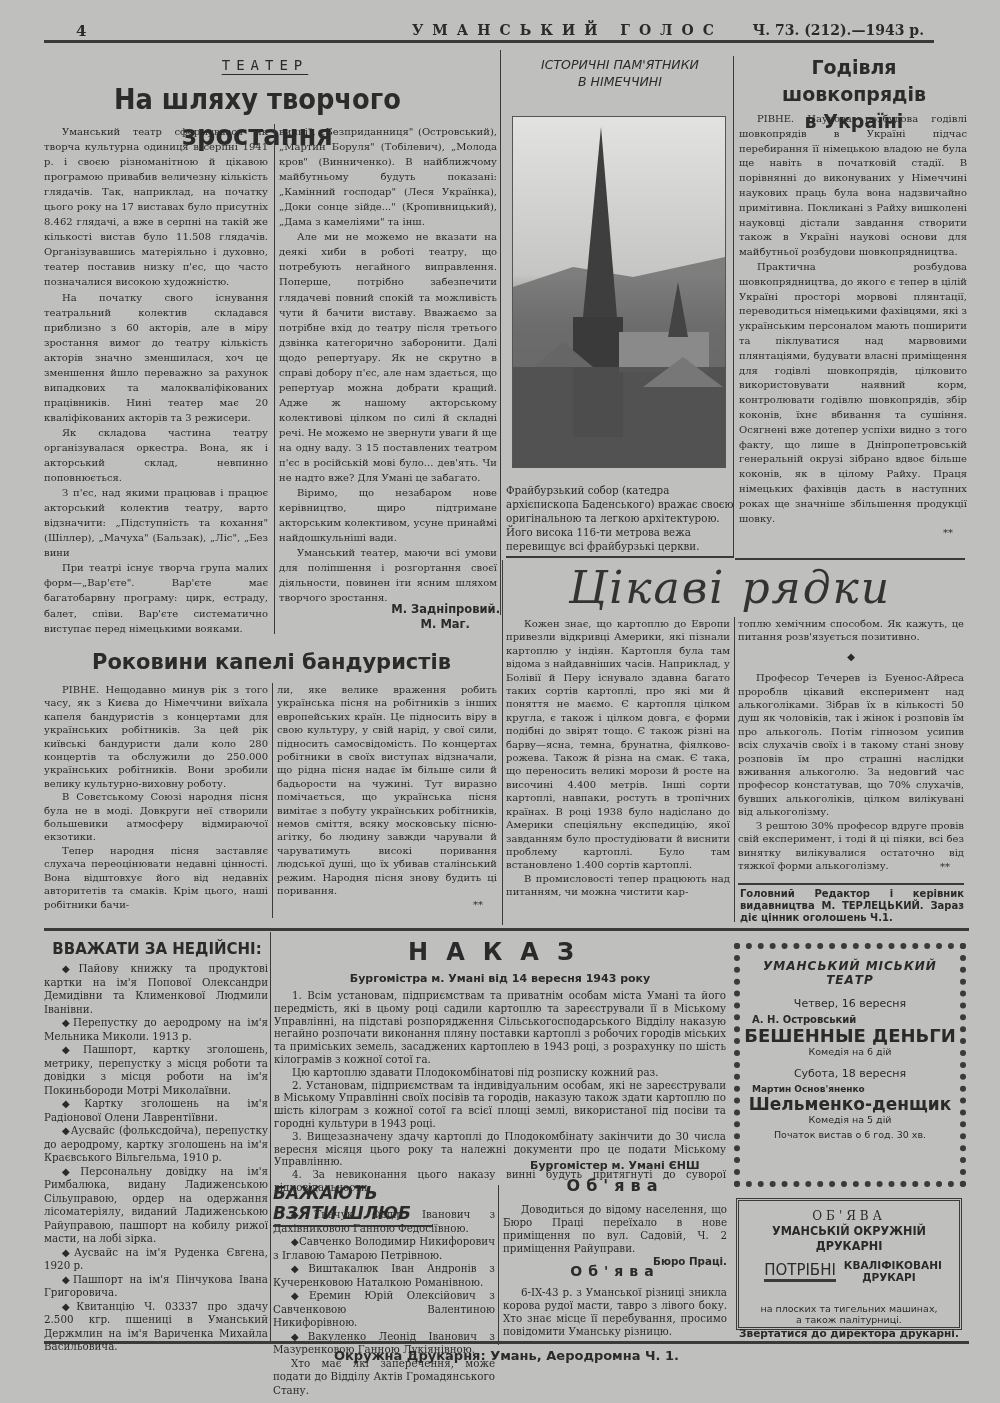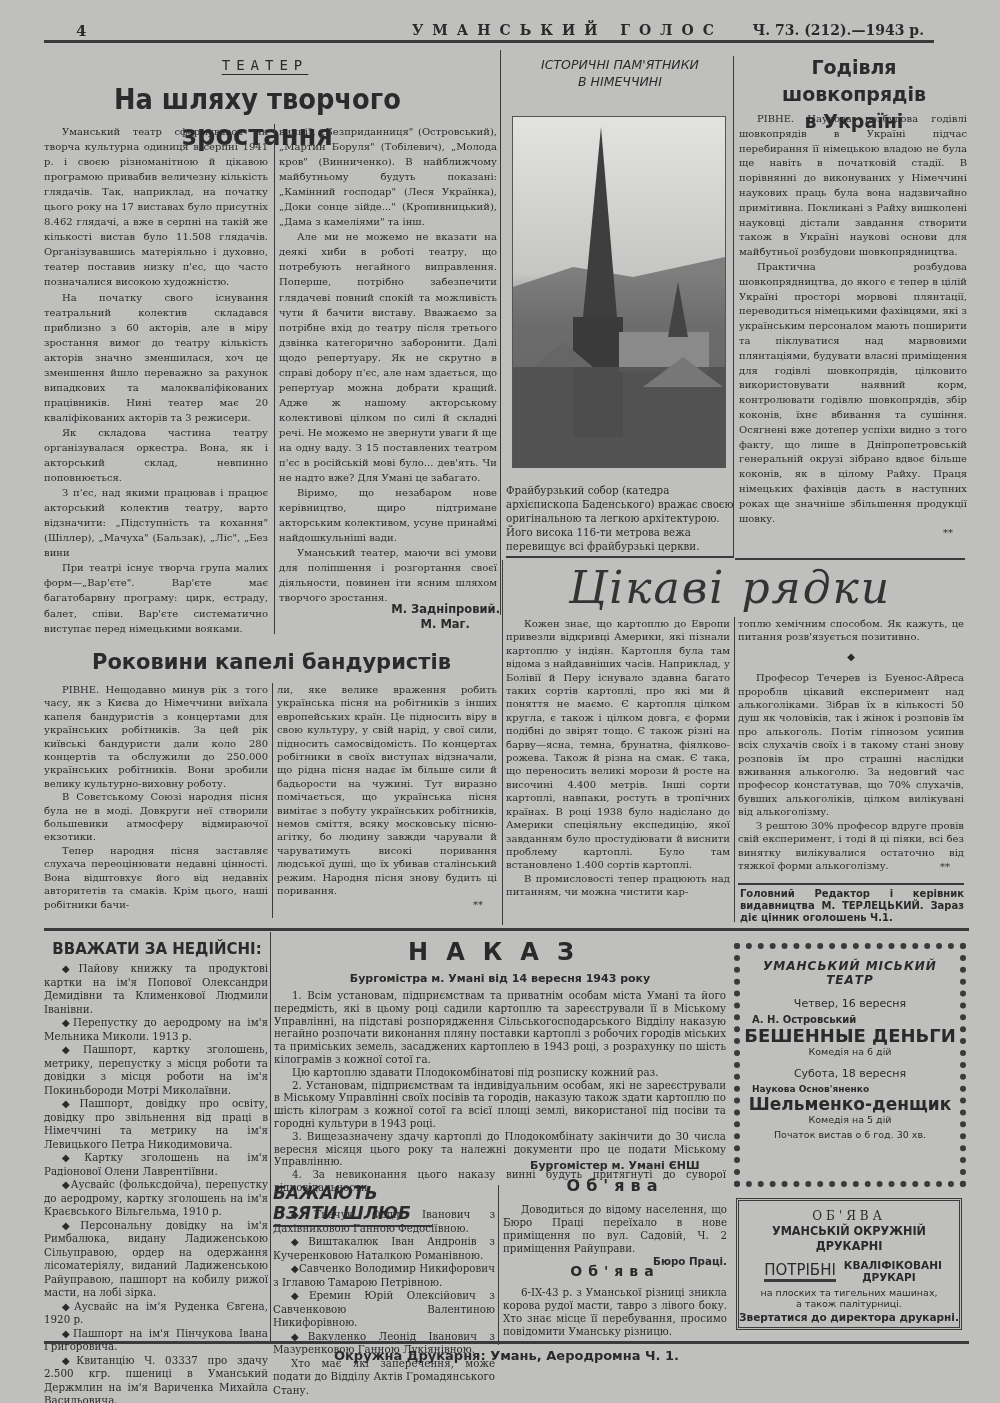--- a/index.html
+++ b/index.html
@@ -137,21 +137,20 @@
   <div class="hrule" style="left:738px; top:883px; width:226px;"></div>
   <div class="abs sans bold" style="left:740px; top:888px; width:224px; font-size:10px; line-height:12px; text-align:justify;">Головний Редактор і керівник видавництва М. ТЕРЛЕЦЬКИЙ. Зараз діє цінник оголошень Ч.1.</div>
 
   <div class="abs rule-thick" style="left:44px; top:928px; width:925px;"></div>
 
   <div class="abs headline" style="left:44px; top:940px; width:226px; font-size:15px;">ВВАЖАТИ ЗА НЕДІЙСНІ:</div>
   <div class="abs col-text small" style="left:44px; top:962px; width:224px; line-height:13.5px;">
     <p class="bullet">Пайову книжку та продуктові картки на ім'я Попової Олександри Демидівни та Клименкової Людмили Іванівни.</p>
     <p class="bullet">Перепустку до аеродрому на ім'я Мельника Миколи. 1913 р.</p>
     <p class="bullet">Пашпорт, картку зголошень, метрику, перепустку з місця роботи та довідки з місця роботи на ім'я Покиньбороди Мотрі Миколаївни.</p>
-    <p class="bullet">Пашпорт, довідку про освіту, довідку про звільнення від праці в Німеччині та метрику на ім'я Левицького Петра Никодимовича.</p>
     <p class="bullet">Картку зголошень на ім'я Радіонової Олени Лаврентіївни.</p>
     <p class="bullet">Аусвайс (фольксдойча), перепустку до аеродрому, картку зголошень на ім'я Краєвського Вільгельма, 1910 р.</p>
     <p class="bullet">Персональну довідку на ім'я Римбалюка, видану Ладиженською Сільуправою, ордер на одержання лісоматеріялу, виданий Ладиженською Райуправою, пашпорт на кобилу рижої масти, на лобі зірка.</p>
     <p class="bullet">Аусвайс на ім'я Руденка Євгена, 1920 р.</p>
     <p class="bullet">Пашпорт на ім'я Пінчукова Івана Григоровича.</p>
     <p class="bullet">Квитанцію Ч. 03337 про здачу 2.500 кгр. пшениці в Уманський Держмлин на ім'я Вариченка Михайла Васильовича.</p>
 
   </div>
   <div class="vrule" style="left:270px; top:932px; height:410px;"></div>
 
@@ -162,22 +161,22 @@
     <p>Цю картоплю здавати Плодокомбінатові під розписку кожний раз.</p>
     <p>2. Установам, підприємствам та індивідуальним особам, які не зареєстрували в Міському Управлінні своїх посівів та городів, наказую також здати картоплю по шість кілограм з кожної сотої га всієї площі землі, використаної під посіви та городні культури в 1943 році.</p>
     <p>3. Вищезазначену здачу картоплі до Плодокомбінату закінчити до 30 числа вересня місяця цього року та належні документи про це подати Міському Управлінню.</p>
     <p>4. За невиконання цього наказу винні будуть притягнуті до суворої відповідальности.</p>
   </div>
   <div class="abs sans bold" style="left:530px; top:1159px; width:200px; font-size:11px;">Бургомістер м. Умані ЄНШ</div>
 
   <div class="abs sans bold" style="left:273px; top:1183px; width:160px; font-size:17px; font-style:italic; border-bottom:2px solid #3a3a3a; padding-bottom:2px;">БАЖАЮТЬ ВЗЯТИ ШЛЮБ</div>
   <div class="abs col-text small" style="left:273px; top:1208px; width:222px; line-height:13.5px;">
     <p class="bullet">Ткачук Федір Іванович з Дахівниковою Ганною Федосіївною.</p>
+    <p class="bullet">Савченко Володимир Никифорович з Іглавою Тамарою Петрівною.</p>
     <p class="bullet">Виштакалюк Іван Андронів з Кучеренковою Наталкою Романівною.</p>
-    <p class="bullet">Савченко Володимир Никифорович з Іглавою Тамарою Петрівною.</p>
     <p class="bullet">Еремин Юрій Олексійович з Савченковою Валентиною Никифорівною.</p>
     <p class="bullet">Вакуленко Леонід Іванович з Мазуренковою Ганною Лукіянівною.</p>
     <p>Хто має які заперечення, може подати до Відділу Актів Громадянського Стану.</p>
   </div>
   <div class="vrule" style="left:498px; top:1185px; height:160px;"></div>
 
   <div class="abs sans bold center" style="left:502px; top:1176px; width:226px; font-size:16px; letter-spacing:6px;">Об'ява</div>
   <div class="abs col-text small" style="left:503px; top:1203px; width:224px; line-height:13px;">
     <p>Доводиться до відому населення, що Бюро Праці переїхало в нове приміщення по вул. Садовій, Ч. 2 приміщення Райуправи.</p>
     <div class="sans bold" style="text-align:right;">Бюро Праці.</div>
@@ -187,34 +186,34 @@
     <p>6-IX-43 р. з Уманської різниці зникла корова рудої масти, тавро з лівого боку. Хто знає місце її перебування, просимо повідомити Уманську різницю.</p>
   </div>
 
   <div class="abs frame-dots" style="left:734px; top:943px; width:220px; height:232px;">
     <div class="sans bold center" style="margin-top:10px; font-size:12px; font-style:italic; letter-spacing:1px;">УМАНСЬКИЙ МІСЬКИЙ ТЕАТР</div>
     <div class="sans center" style="margin-top:10px; font-size:11px;">Четвер, 16 вересня</div>
     <div class="sans bold" style="margin:4px 0 0 12px; font-size:10px;">А. Н. Островський</div>
     <div class="sans bold center" style="font-size:18px;">БЕШЕННЫЕ ДЕНЬГИ</div>
     <div class="sans center" style="font-size:9.5px;">Комедія на 6 дій</div>
     <div class="sans center" style="margin-top:10px; font-size:11px;">Субота, 18 вересня</div>
-    <div class="sans bold" style="margin:4px 0 0 12px; font-size:9px;">Наукова Основ'яненко</div>
+    <div class="sans bold" style="margin:4px 0 0 12px; font-size:9px;">Мартин Основ'яненко</div>
     <div class="sans bold center" style="font-size:17px;">Шельменко-денщик</div>
     <div class="sans center" style="font-size:9.5px;">Комедія на 5 дій</div>
     <div class="sans center" style="margin-top:4px; font-size:9.5px;">Початок вистав о 6 год. 30 хв.</div>
   </div>
 
   <div class="abs frame-lines" style="left:736px; top:1198px; width:220px; height:126px;">
     <div class="center" style="margin-top:8px; font-size:12px; letter-spacing:4px;">ОБ'ЯВА</div>
     <div class="sans bold center" style="font-size:12.5px; transform:scaleX(.9);">УМАНСЬКІЙ ОКРУЖНІЙ ДРУКАРНІ</div>
     <div style="display:flex; align-items:center; justify-content:center; gap:8px; margin-top:6px;">
       <span class="sans" style="font-size:15px; border-bottom:3px solid #3a3a3a;">ПОТРІБНІ</span>
       <span class="sans bold center" style="font-size:10.5px; width:90px; line-height:12px;">КВАЛІФІКОВАНІ ДРУКАРІ</span>
     </div>
-    <div class="sans center" style="font-size:9.5px; margin-top:4px;">на плоских та тигельних машинах,</div>
+    <div class="sans center" style="font-size:9.5px; margin-top:20px;">на плоских та тигельних машинах,</div>
     <div class="sans center" style="font-size:9.5px;">а також палітурниці.</div>
     <div class="sans bold center" style="font-size:10.5px; margin-top:2px;">Звертатися до директора друкарні.</div>
   </div>
 
   <div class="abs rule-thick" style="left:44px; top:1341px; width:925px;"></div>
   <div class="abs sans bold center" style="left:44px; top:1348px; width:925px; font-size:13px;">Окружна Друкарня: Умань, Аеродромна Ч. 1.</div>
 
 </div>
 
 </body></html>

